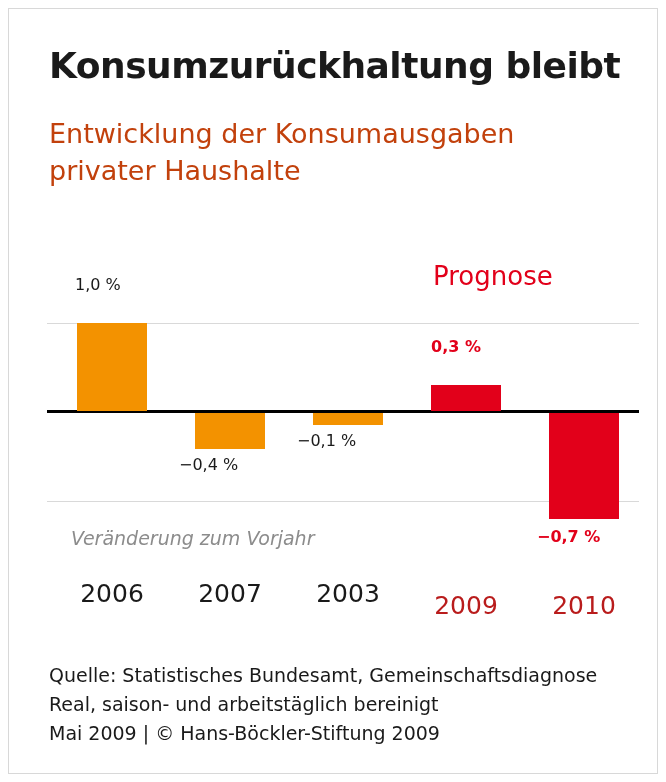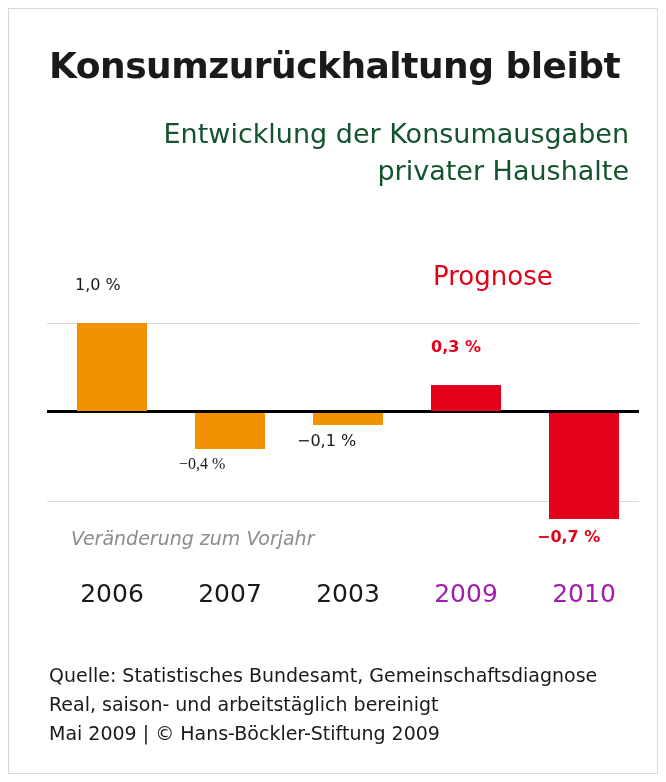--- a/index.html
+++ b/index.html
@@ -39,24 +39,23 @@
     font-weight: bold;
     color: #1a1a1a;
     letter-spacing: -0.5px;
     white-space: nowrap;
   }
   .subtitle {
     position: absolute;
     left: 40px;
     top: 106px;
     font-size: 27px;
-    color: #14532d;
+    color: #c2410c;
     line-height: 1.38;
     width: 580px;
-    text-align: right;
   }
 
   
   #chart {
     position: absolute;
     left: 36px;
     top: 240px;
     width: 596px;
     height: 390px;
   }
@@ -112,21 +111,21 @@
   }
   .xtick {
     position: absolute;
     top: 330px;
     font-size: 25px;
     color: #1a1a1a;
     text-align: center;
     width: 120px;
     white-space: nowrap;
   }
-  .xtick.grey { color: #a21caf; }
+  .xtick.grey { color: #b91c1c; margin-top: 12px; }
 
   .footnotes {
     position: absolute;
     left: 40px;
     top: 652px;
     font-size: 19px;
     color: #1a1a1a;
     line-height: 1.53;
     width: 600px;
   }
@@ -149,21 +148,21 @@
       <div class="rule top"></div>
       <div class="rule bottom"></div>
       <div class="axis-zero"></div>
 
       <div class="prognose" style="left: 388px; top: 12px;">Prognose</div>
 
       <div class="bar orange" style="left: 32px; top: 74px; width: 70px; height: 88px;"></div>
       <div class="bar-label" style="left: 30px; top: 26px;">1,0 %</div>
 
       <div class="bar orange" style="left: 150px; top: 164px; width: 70px; height: 36px;"></div>
-      <div class="bar-label" style="left: 134px; top: 206px; font-family: Liberation Serif, serif;">−0,4 %</div>
+      <div class="bar-label" style="left: 134px; top: 206px;">−0,4 %</div>
 
       <div class="bar orange" style="left: 268px; top: 164px; width: 70px; height: 12px;"></div>
       <div class="bar-label" style="left: 252px; top: 182px;">−0,1 %</div>
 
       <div class="bar red" style="left: 386px; top: 136px; width: 70px; height: 26px;"></div>
       <div class="bar-label red" style="left: 386px; top: 88px;">0,3 %</div>
 
       <div class="bar red" style="left: 504px; top: 164px; width: 70px; height: 106px;"></div>
       <div class="bar-label red" style="left: 492px; top: 278px;">−0,7 %</div>
 

